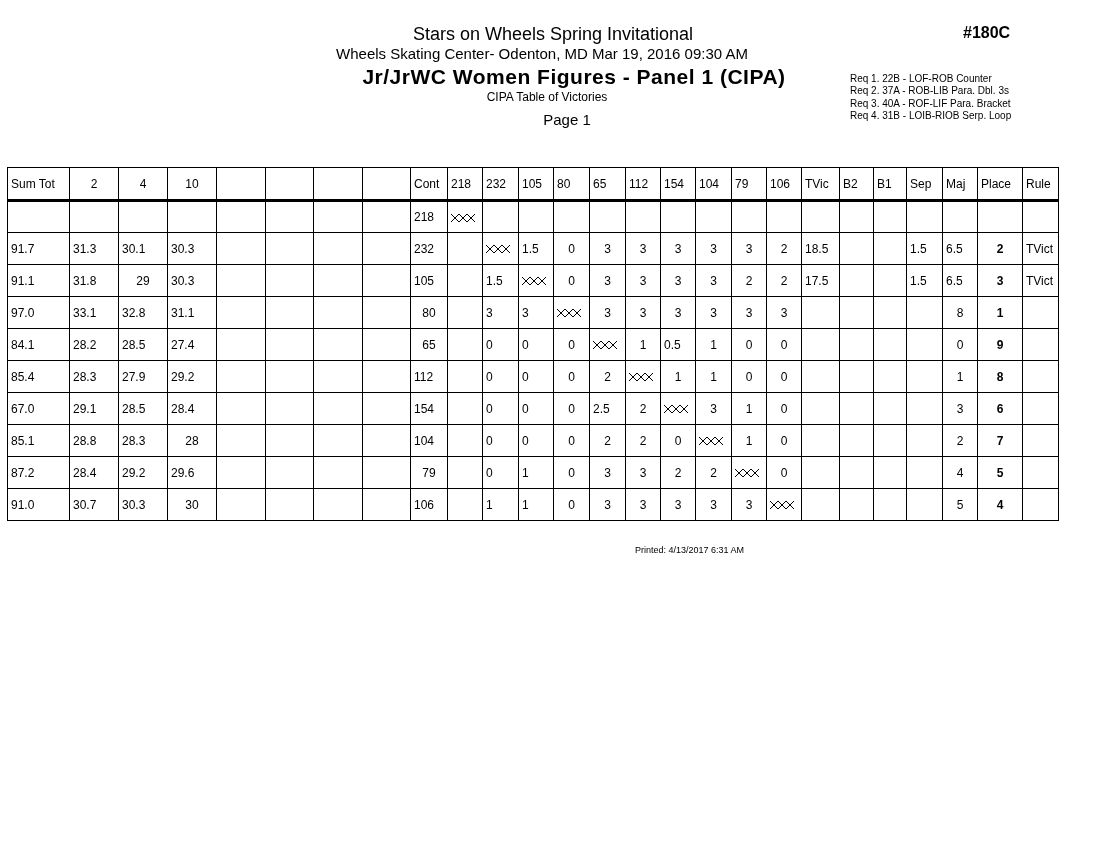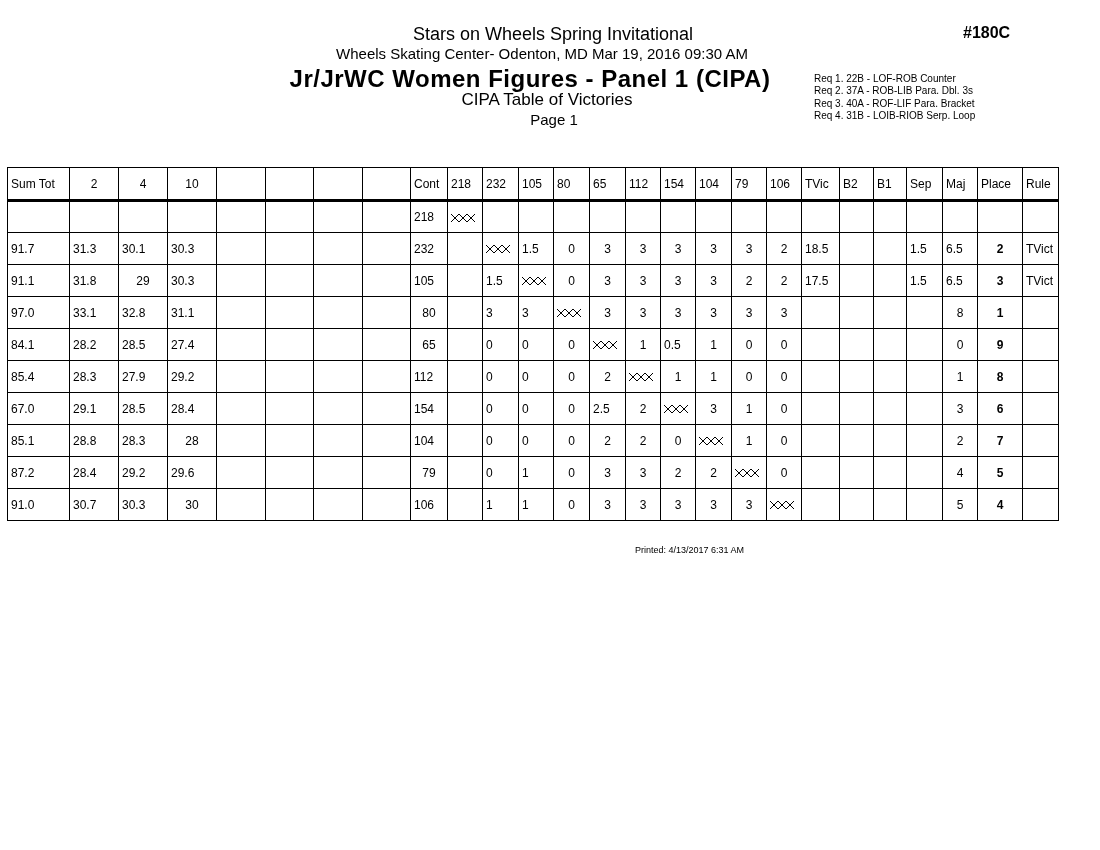--- a/index.html
+++ b/index.html
@@ -1,25 +1,25 @@
 <!DOCTYPE html>
 <html><head>
 <meta charset="utf-8">
 <style>
   html, body { margin: 0; padding: 0; background: #ffffff; }
   body { width: 1100px; height: 850px; position: relative; overflow: hidden;
          font-family: "Liberation Sans", sans-serif; color: #000; }
   .ctr { position: absolute; transform: translateX(-50%); white-space: nowrap; }
   .title1 { top: 24px; left: 553px; font-size: 18px; font-weight: normal; }
   .title2 { top: 45px; left: 542px; font-size: 15px; }
-  .title3 { top: 65px; left: 530px; font-size: 24px; font-weight: bold; letter-spacing: 0.5px; }
-  .title4 { top: 90px; left: 547px; font-size: 17px; }
-  .title5 { top: 111px; left: 554px; font-size: 15px; }
+  .title3 { top: 65px; left: 574px; font-size: 21px; font-weight: bold; letter-spacing: 0.5px; }
+  .title4 { top: 90px; left: 547px; font-size: 12px; }
+  .title5 { top: 111px; left: 567px; font-size: 15px; }
   .event-num { position: absolute; top: 24px; left: 963px; font-size: 16px; font-weight: bold; }
-  .reqs { position: absolute; top: 73px; left: 814px; font-size: 10px; line-height: 12.3px; }
+  .reqs { position: absolute; top: 73px; left: 850px; font-size: 10px; line-height: 12.3px; }
   .reqs div { white-space: nowrap; }
   table.tov { position: absolute; top: 167px; left: 7px; border-collapse: collapse; table-layout: fixed; }
   table.tov td { border: 1px solid #000; height: 32px; padding: 0 0 0 3px; font-size: 12px;
                  white-space: nowrap; overflow: hidden; vertical-align: middle; box-sizing: border-box; }
   table.tov tr.head td { border-bottom: 3px solid #000; height: 33px; }
   td.c { text-align: center; padding-left: 0 !important; }
   td.b { font-weight: bold; }
   .xxx { display: inline-block; width: 24px; height: 8px; vertical-align: middle; }
   .printed { position: absolute; top: 545px; left: 635px; font-size: 9px; text-align: right; }
 </style>

